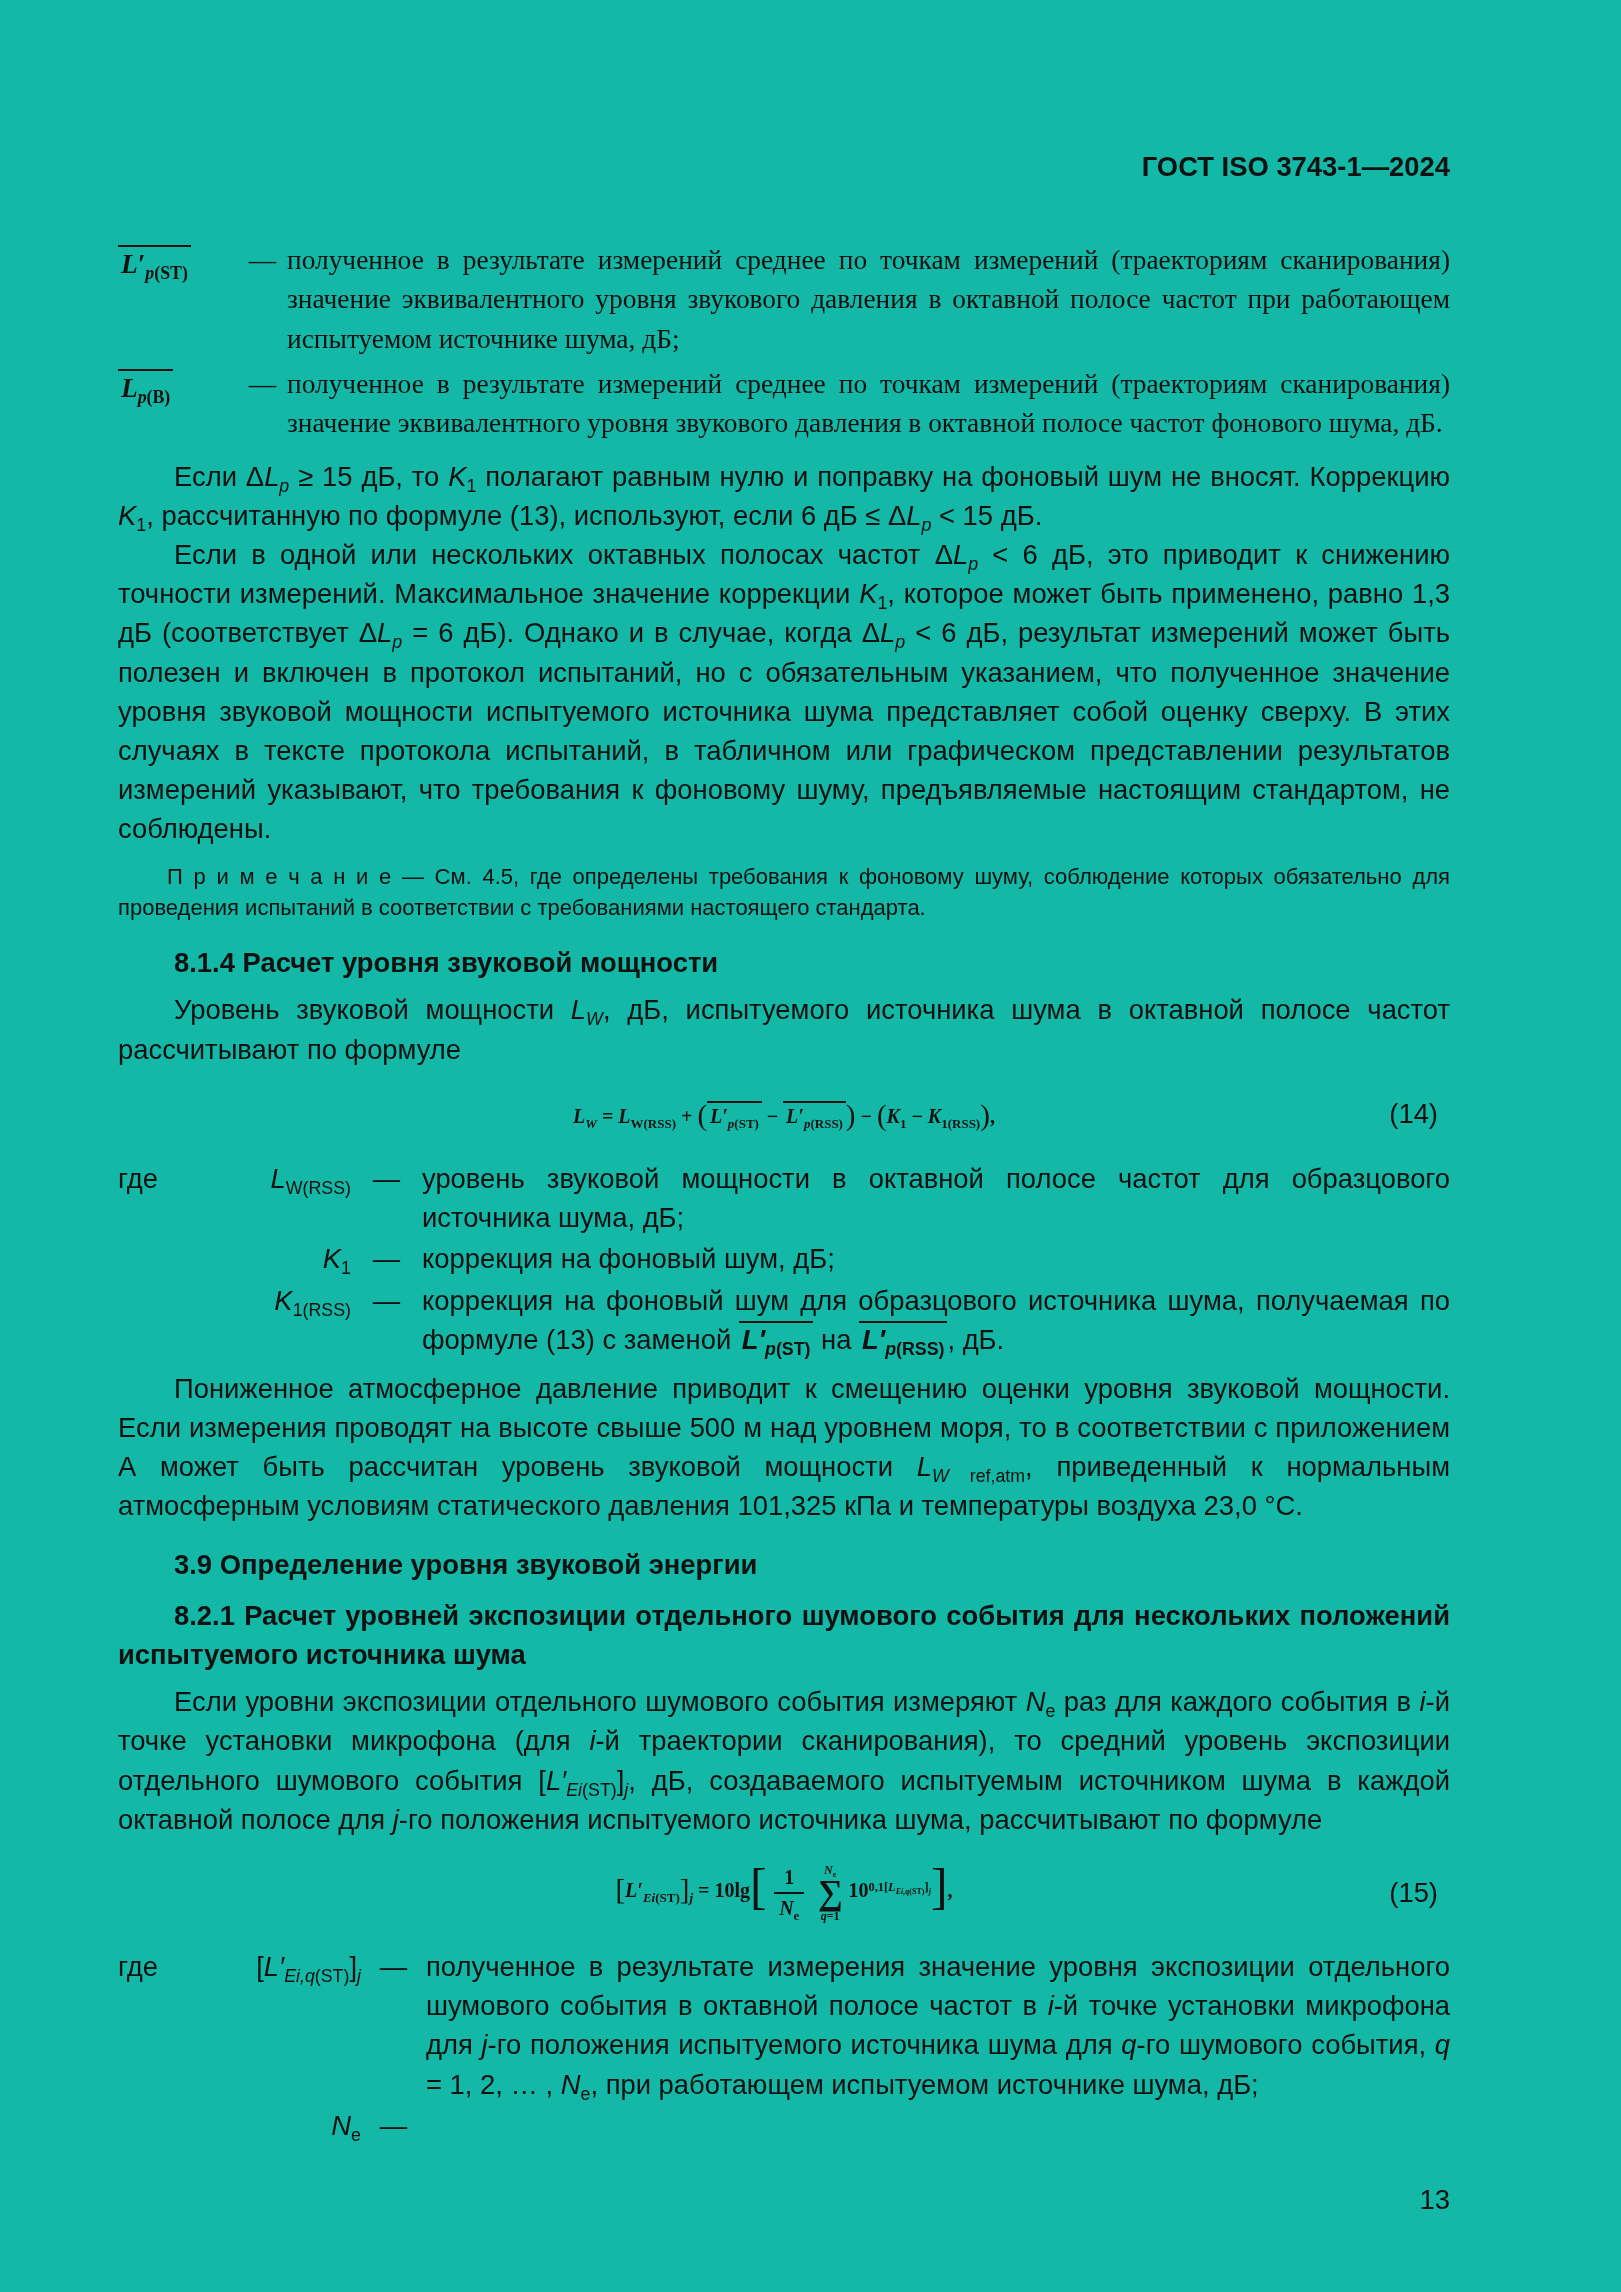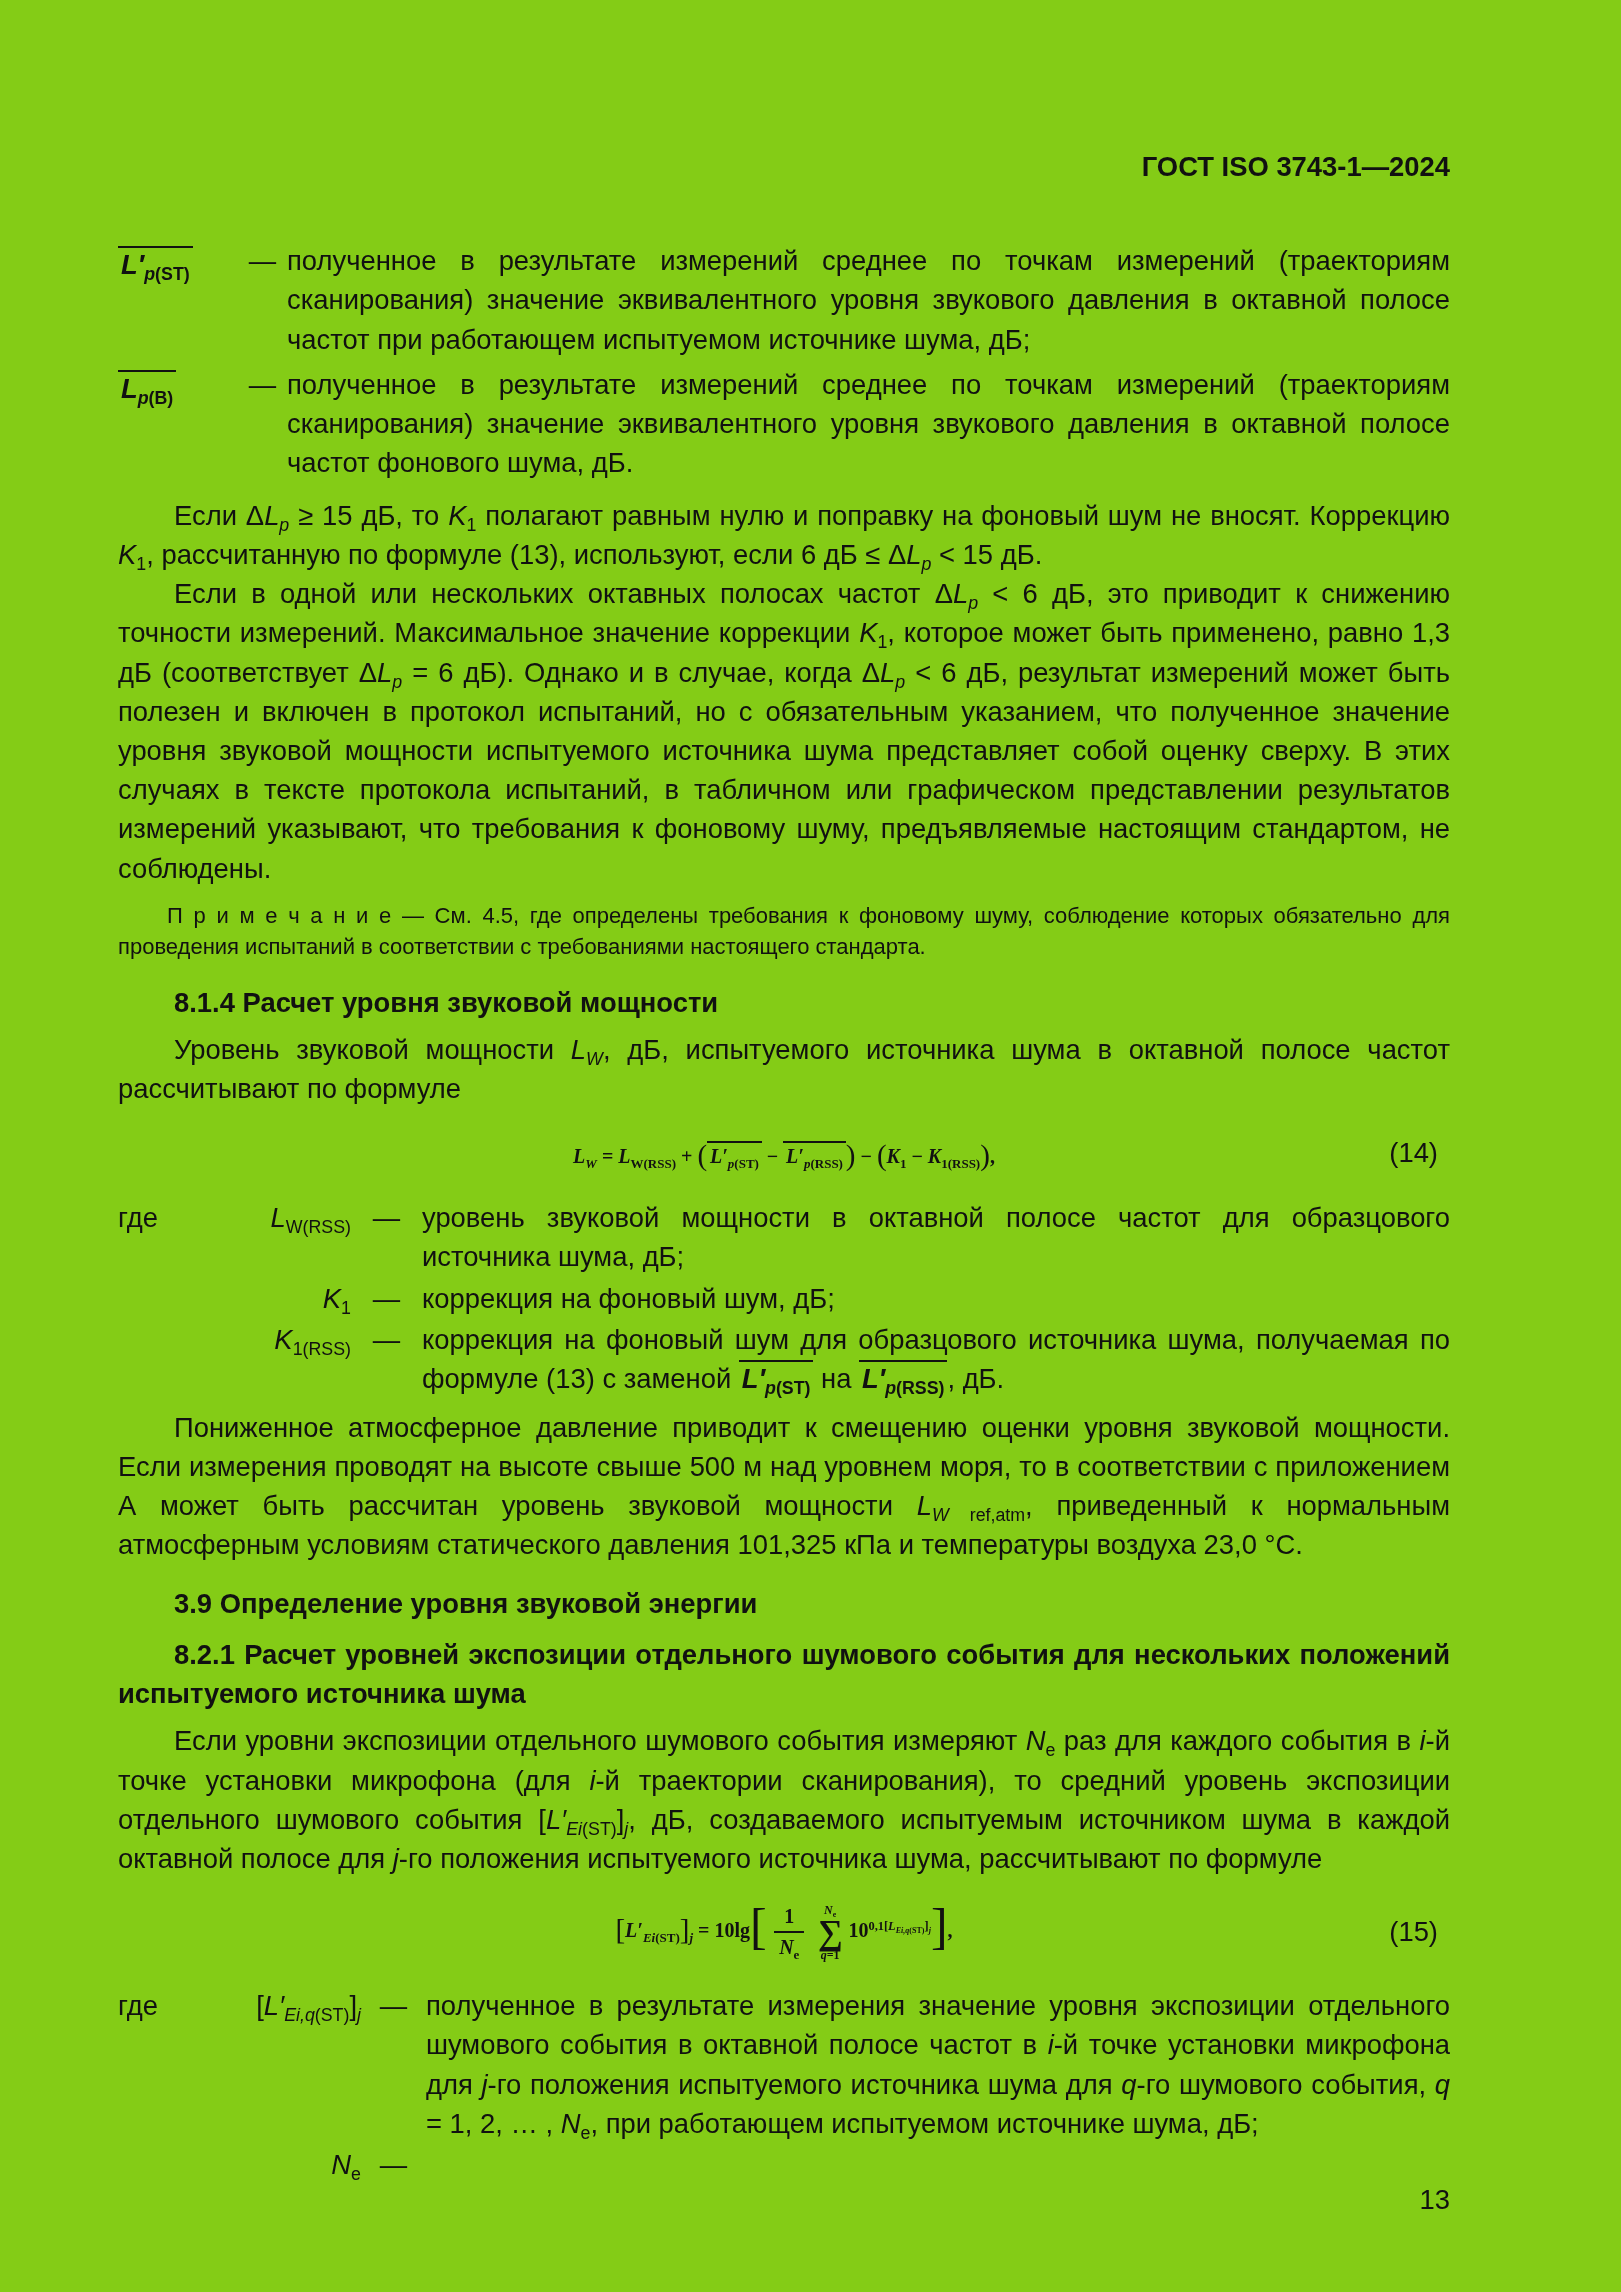--- a/index.html
+++ b/index.html
@@ -1,37 +1,37 @@
 <!DOCTYPE html>
 <html><head>
 <meta charset="utf-8">
 <style>
   html,body{margin:0;padding:0;background:#9a9a9a;}
   .page{
-    width:1621px;height:2293px;background:#84cc16;color:#111111;
+    width:1621px;height:2293px;background:#14b8a6;color:#111111;
     position:relative;box-sizing:border-box;overflow:hidden;
     padding:147px 171px 12px 118px;
     font-family:"Liberation Sans",sans-serif;
     font-size:27.4px;line-height:1.43;
   }
   .it{font-style:italic;}
   .bd{font-weight:700;}
   sub{font-size:.65em;line-height:0;}
   sup.spx{font-size:.62em;line-height:0;vertical-align:.55em;}
   .ov{display:inline-block;border-top:2.5px solid #111;padding:2px 2.9px 0;line-height:1.12;}
   .lg,.xl{font-weight:400;}
   .lg{font-size:1.45em;line-height:0;vertical-align:-.08em;}
   .xl{font-size:2.5em;line-height:0;vertical-align:-.12em;}
   .fr{display:inline-block;vertical-align:middle;text-align:center;margin:0 7.8px;line-height:1.15;}
   .fr .num{display:block;border-bottom:2.5px solid #111;padding:0 9.8px 2.9px;}
   .fr .den{display:block;padding-top:2.9px;}
   .sm{display:inline-flex;flex-direction:column;align-items:center;vertical-align:middle;line-height:1;margin:0 5.9px;font-size:.6em;}
   .sm .sig{font-size:2.9em;line-height:.95;font-weight:700;}
   .doc-header{text-align:right;font-weight:700;margin:0 0 55px;}
-  .def-list{margin:0 0 13.7px;}
+  .def-list{margin:0 0 13.7px;font-family:Liberation Serif, serif;}
   .def-row{display:grid;grid-template-columns:120px 49px 1fr;align-items:start;}
   .def-row + .def-row{margin-top:5.9px;}
   .def-term{padding-top:3.9px;white-space:nowrap;}
   .def-dash{text-align:center;}
   .def-text{text-align:justify;}
   p.body{margin:0;text-align:justify;}
   .ind{text-indent:56px;}
   .note{font-size:22px;line-height:1.4;margin:13.7px 0;text-align:justify;text-indent:49px;}
   .head{font-weight:700;margin:19.6px 0 7.8px;text-align:justify;text-indent:56px;}
   .head.tight{margin:11.8px 0 7.8px;}

